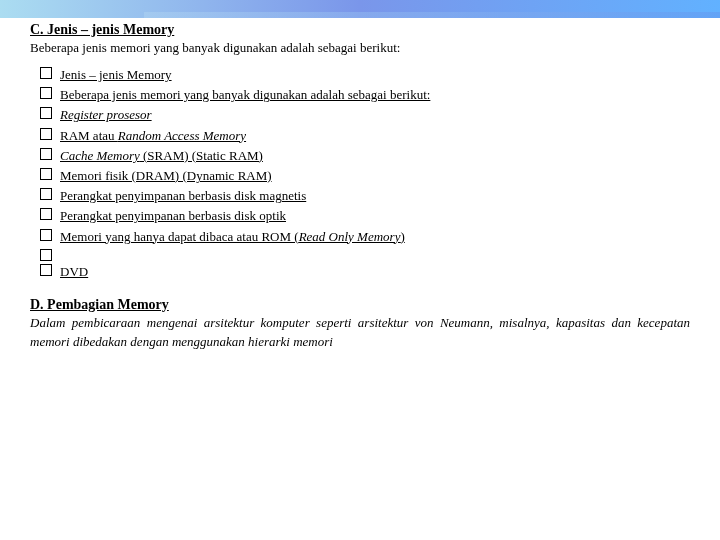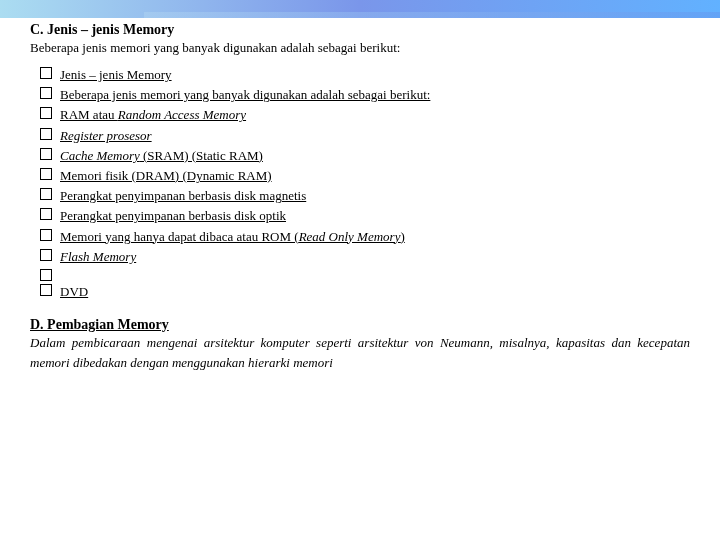--- a/index.html
+++ b/index.html
@@ -41,20 +41,21 @@
 
     .content {
       padding: 22px 30px 20px 30px;
       position: relative;
       z-index: 1;
     }
 
     .section-c-header {
       font-size: 14px;
       font-weight: bold;
+      text-decoration: underline;
       margin-bottom: 2px;
       color: #000;
     }
 
     .section-c-intro {
       font-size: 13px;
       margin-bottom: 10px;
       color: #000;
     }
 
@@ -116,26 +117,26 @@
       <span><span>Jenis – jenis Memory</span></span>
     </li>
 
     <li>
       <span class="bullet-box"></span>
       <span><span>Beberapa jenis memori yang banyak digunakan adalah sebagai berikut:</span></span>
     </li>
 
     <li>
       <span class="bullet-box"></span>
-      <span>RAM atau <em>Random Access Memory</em></span>
+      <span><em>Register prosesor</em></span>
     </li>
 
     <li>
       <span class="bullet-box"></span>
-      <span><em>Register prosesor</em></span>
+      <span>RAM atau <em>Random Access Memory</em></span>
     </li>
 
     <li>
       <span class="bullet-box"></span>
       <span><em>Cache Memory</em> (SRAM) (Static RAM)</span>
     </li>
 
     <li>
       <span class="bullet-box"></span>
       <span>Memori fisik (DRAM) (Dynamic RAM)</span>
@@ -149,24 +150,20 @@
     <li>
       <span class="bullet-box"></span>
       <span>Perangkat penyimpanan berbasis disk optik</span>
     </li>
 
     <li>
       <span class="bullet-box"></span>
       <span>Memori yang hanya dapat dibaca atau ROM (<em>Read Only Memory</em>)</span>
     </li>
 
-    <li>
-      <span class="bullet-box"></span>
-      <span><em>Flash Memory</em></span>
-    </li>
 
     <li>
       <span class="bullet-box"></span>
     </li>
 
 
     <li>
       <span class="bullet-box"></span>
       <span>DVD</span>
     </li>

